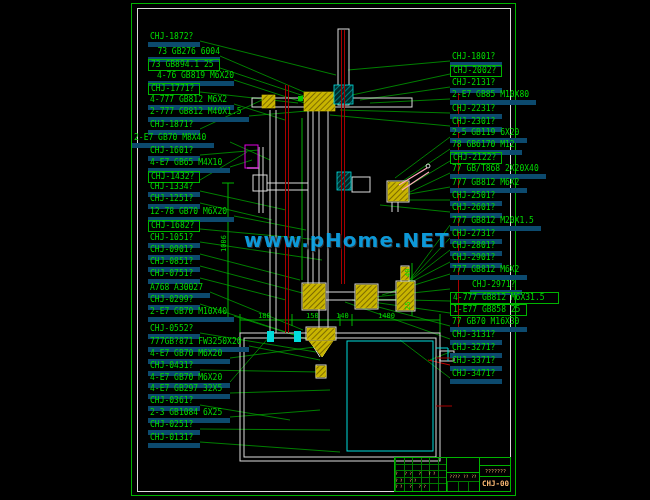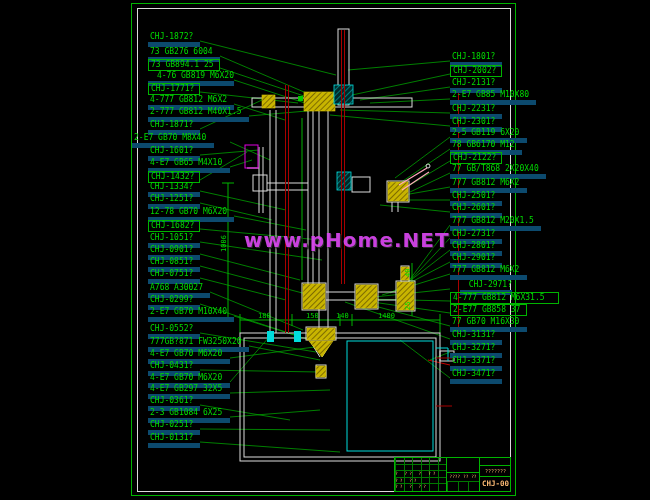--- a/index.html
+++ b/index.html
@@ -8,21 +8,21 @@
   .frame-outer{position:absolute;left:131px;top:3px;width:385px;height:493px;
         border:1px solid #00b400;box-sizing:border-box;}
   .frame-inner{position:absolute;left:137px;top:8px;width:374px;height:484px;
         border:1px solid #dcdcdc;box-sizing:border-box;}
   #lines{position:absolute;left:0;top:0;}
   .plabel{position:absolute;font-size:8px;line-height:9px;color:#00dc00;
         border-bottom:5px solid #0c4a6e;white-space:nowrap;overflow:hidden;
         padding:0 0 1px 2px;box-sizing:border-box;}
   .plabel.boxed{border:1px solid #00b400;}
   #wm{position:absolute;left:244px;top:228px;font-family:"DejaVu Sans",sans-serif;
-        font-size:20px;font-weight:bold;color:#d946ef;letter-spacing:1px;opacity:.93;
+        font-size:20px;font-weight:bold;color:#0ea5e9;letter-spacing:1px;opacity:.93;
         text-shadow:1px 1px 0 #303030,2px 2px 2px #000;}
   
   .tb{position:absolute;left:394px;top:457px;width:117px;height:35px;
         border:1px solid #00b400;box-sizing:border-box;color:#fdba74;}
   .tb *{box-sizing:border-box;}
   .tb-left{position:absolute;left:0;top:0;width:52px;height:100%;border-right:1px solid #00b400;}
   .tb-row{position:relative;width:100%;height:6.6px;border-bottom:1px solid #007800;
         font-size:4.5px;line-height:6px;letter-spacing:2px;overflow:hidden;white-space:nowrap;}
   .tb-row:last-child{border-bottom:none;}
   .tb-grid{position:absolute;left:0;top:0;width:100%;height:100%;
@@ -218,21 +218,21 @@
       <text x="336" y="318">140</text>
       <text x="378" y="318">1400</text>
       <text x="226" y="252" transform="rotate(-90 226 252)">1006</text>
       <text x="410" y="277" transform="rotate(-90 410 277)">40</text>
       <text x="410" y="310" transform="rotate(-90 410 310)">25</text>
     </g>
   </svg>
 
   <div id="labels">
       <div class="plabel" style="left: 148px; top: 32px; width: 52px;">CHJ-1872?</div>
-      <div class="plabel" style="left: 148px; top: 47px; width: 72px;">73 GB276 6004</div>
+      <div class="plabel" style="left: 148px; top: 47px; width: 72px; text-align: right;">73 GB276 6004</div>
       <div class="plabel boxed" style="left: 148px; top: 59px; width: 72px;">73 GB894.1 25</div>
       <div class="plabel" style="left: 148px; top: 71px; width: 86px; text-align: right;">4-76 GB819 M6X20</div>
       <div class="plabel boxed" style="left: 148px; top: 83px; width: 52px;">CHJ-1771?</div>
       <div class="plabel" style="left: 148px; top: 95px; width: 86px;">4-777 GB812 M6X2</div>
       <div class="plabel" style="left: 148px; top: 107px; width: 101px;">2-777 GB812 M40X1.5</div>
       <div class="plabel" style="left: 148px; top: 120px; width: 52px;">CHJ-1871?</div>
       <div class="plabel" style="left: 132px; top: 133px; width: 82px;">2-E7 GB70 M8X40</div>
       <div class="plabel" style="left: 148px; top: 146px; width: 52px;">CHJ-1601?</div>
       <div class="plabel" style="left: 148px; top: 158px; width: 82px;">4-E7 GB65 M4X10</div>
       <div class="plabel boxed" style="left: 148px; top: 171px; width: 52px;">CHJ-1432?</div>
@@ -268,23 +268,23 @@
       <div class="plabel boxed" style="left: 450px; top: 152px; width: 52px;">CHJ-2122?</div>
       <div class="plabel" style="left: 450px; top: 164px; width: 96px;">77 GB/T868 2X20X40</div>
       <div class="plabel" style="left: 450px; top: 178px; width: 77px;">777 GB812 M6X2</div>
       <div class="plabel" style="left: 450px; top: 191px; width: 52px;">CHJ-2501?</div>
       <div class="plabel" style="left: 450px; top: 203px; width: 52px;">CHJ-2601?</div>
       <div class="plabel" style="left: 450px; top: 216px; width: 91px;">777 GB812 M20X1.5</div>
       <div class="plabel" style="left: 450px; top: 229px; width: 52px;">CHJ-2731?</div>
       <div class="plabel" style="left: 450px; top: 241px; width: 52px;">CHJ-2801?</div>
       <div class="plabel" style="left: 450px; top: 253px; width: 52px;">CHJ-2901?</div>
       <div class="plabel" style="left: 450px; top: 265px; width: 77px;">777 GB812 M6X2</div>
-      <div class="plabel" style="left: 460px; top: 280px; width: 52px; text-align: right;">CHJ-2971?</div>
+      <div class="plabel" style="left: 470px; top: 280px; width: 52px;">CHJ-2971?</div>
       <div class="plabel boxed" style="left: 450px; top: 292px; width: 109px;">4-777 GB812 M6X31.5</div>
-      <div class="plabel boxed" style="left: 450px; top: 304px; width: 77px;">2-E77 GB858 37</div>
+      <div class="plabel boxed" style="left: 450px; top: 304px; width: 77px;">1-E77 GB858 25</div>
       <div class="plabel" style="left: 450px; top: 317px; width: 77px;">77 GB70 M16X30</div>
       <div class="plabel" style="left: 450px; top: 330px; width: 52px;">CHJ-3131?</div>
       <div class="plabel" style="left: 450px; top: 343px; width: 52px;">CHJ-3271?</div>
       <div class="plabel" style="left: 450px; top: 356px; width: 52px;">CHJ-3371?</div>
       <div class="plabel" style="left: 450px; top: 369px; width: 52px;">CHJ-3471?</div>
     </div>
 
   <div class="tb">
     <div class="tb-left">
       <div class="tb-grid"></div>

